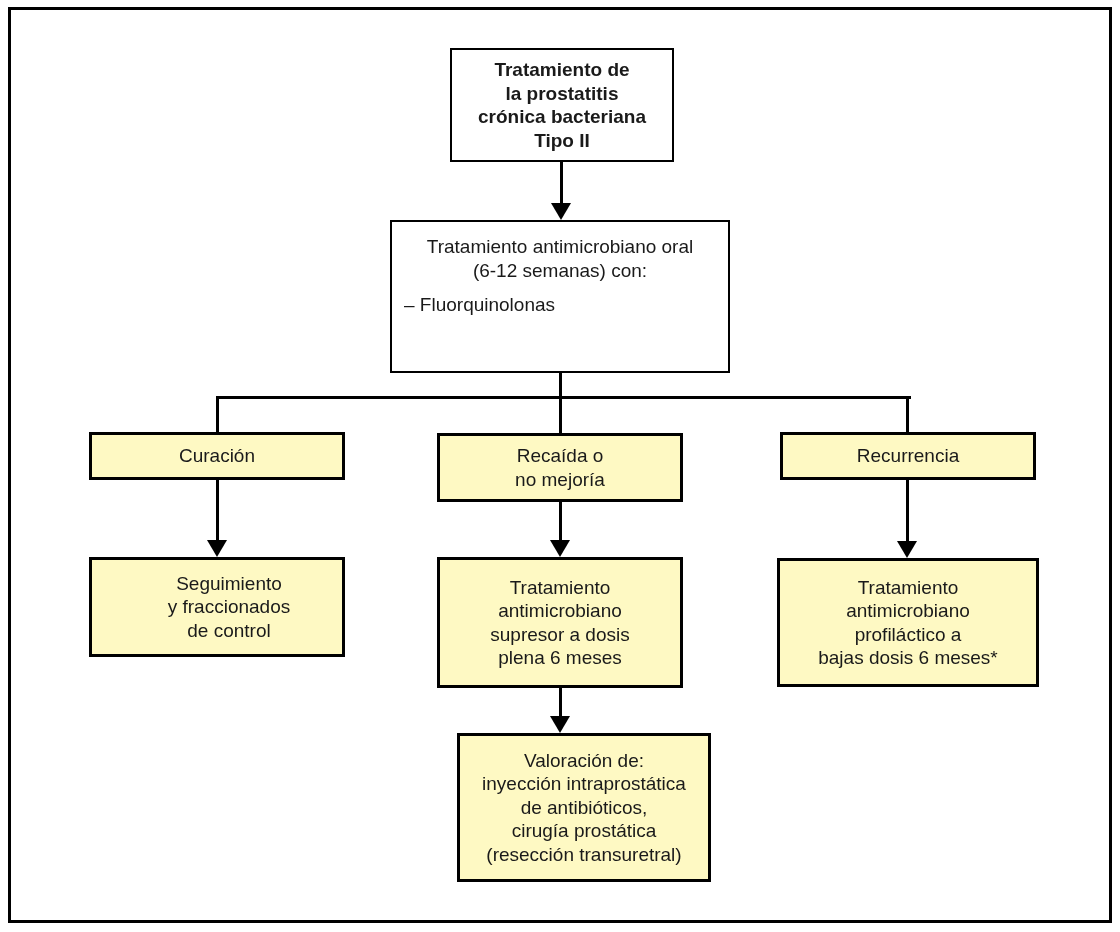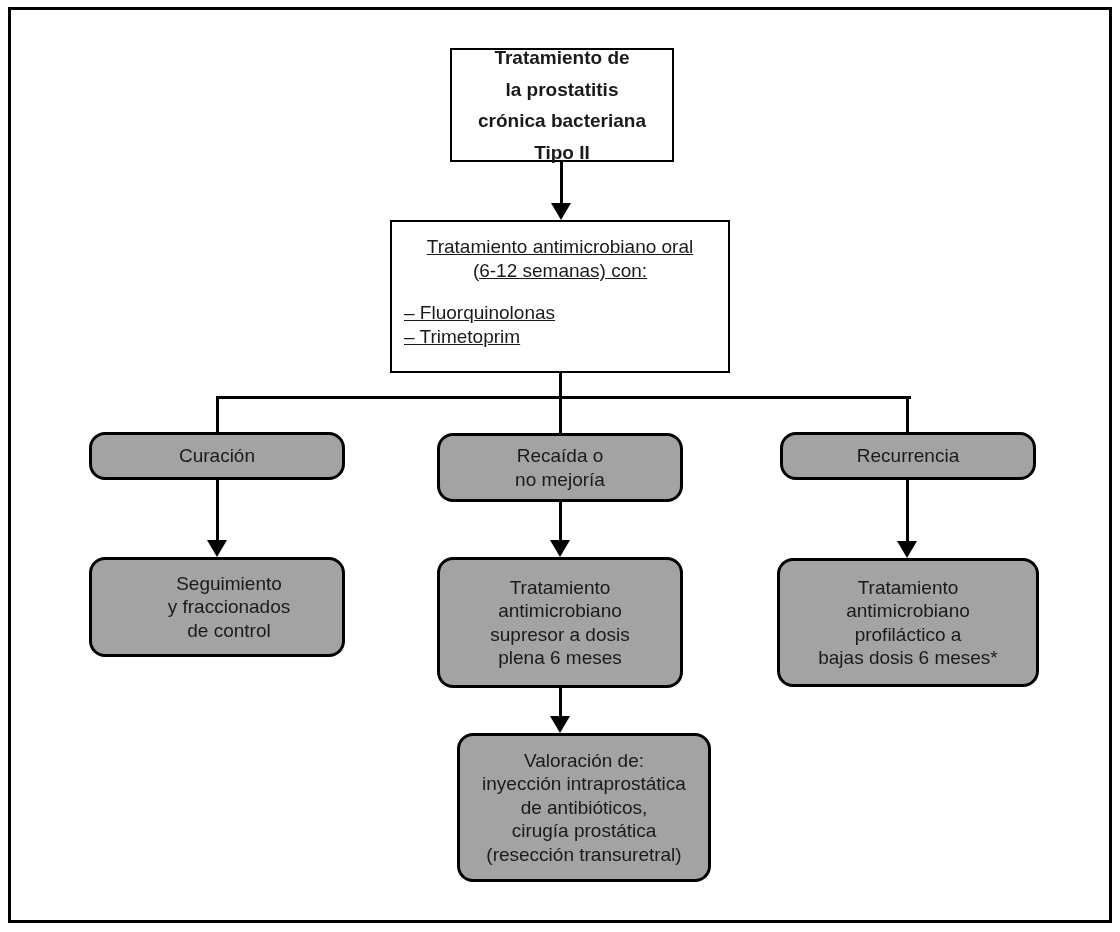--- a/index.html
+++ b/index.html
@@ -26,30 +26,30 @@
     position: absolute;
     border: 2.5px solid #000000;
     font-size: 19px;
     line-height: 23.5px;
     text-align: center;
     display: flex;
     flex-direction: column;
     justify-content: center;
     align-items: center;
   }
-  .box.white { background: #ffffff; gap: 8px; }
-  .box.gray  { background: #a3a3a3; border-width: 3px; border-radius: 16px; }
+  .box.white { background: #ffffff; }
+  .box.gray  { background: #fef9c3; border-width: 3px; }
   .box .ln { display: block; }
   .bold { font-weight: bold; }
 
   
   #title-box   { left: 450px; top: 48px;  width: 224px; height: 114px; }
   
   #oral-box    { left: 390px; top: 220px; width: 340px; height: 153px;
-                 justify-content: flex-start; padding-top: 13px; text-decoration: underline; }
+                 justify-content: flex-start; padding-top: 13px; }
   #oral-box .heading { text-align: center; width: 100%; }
   #oral-box .list    { text-align: left; width: 100%; padding-left: 12px; margin-top: 11px; }
 
   #curacion-box     { left: 89px;  top: 432px; width: 256px; height: 48px; }
   #recaida-box      { left: 437px; top: 433px; width: 246px; height: 69px; }
   #recurrencia-box  { left: 780px; top: 432px; width: 256px; height: 48px; }
   #seguimiento-box  { left: 89px;  top: 557px; width: 256px; height: 100px; padding-left: 24px; }
   #supresor-box     { left: 437px; top: 557px; width: 246px; height: 131px; }
   #profilactico-box { left: 777px; top: 558px; width: 262px; height: 129px; }
   #valoracion-box   { left: 457px; top: 733px; width: 254px; height: 149px; }
@@ -101,21 +101,20 @@
     <span class="ln">Tipo II</span>
   </div>
 
   <div class="box white" id="oral-box">
     <div class="heading">
       <span class="ln">Tratamiento antimicrobiano oral</span>
       <span class="ln">(6-12 semanas) con:</span>
     </div>
     <div class="list">
       <span class="ln">– Fluorquinolonas</span>
-      <span class="ln">– Trimetoprim</span>
     </div>
   </div>
 
   <div class="box gray" id="curacion-box">
     <span class="ln">Curación</span>
   </div>
   <div class="box gray" id="recurrencia-box">
     <span class="ln">Recurrencia</span>
   </div>
   <div class="box gray" id="recaida-box">

